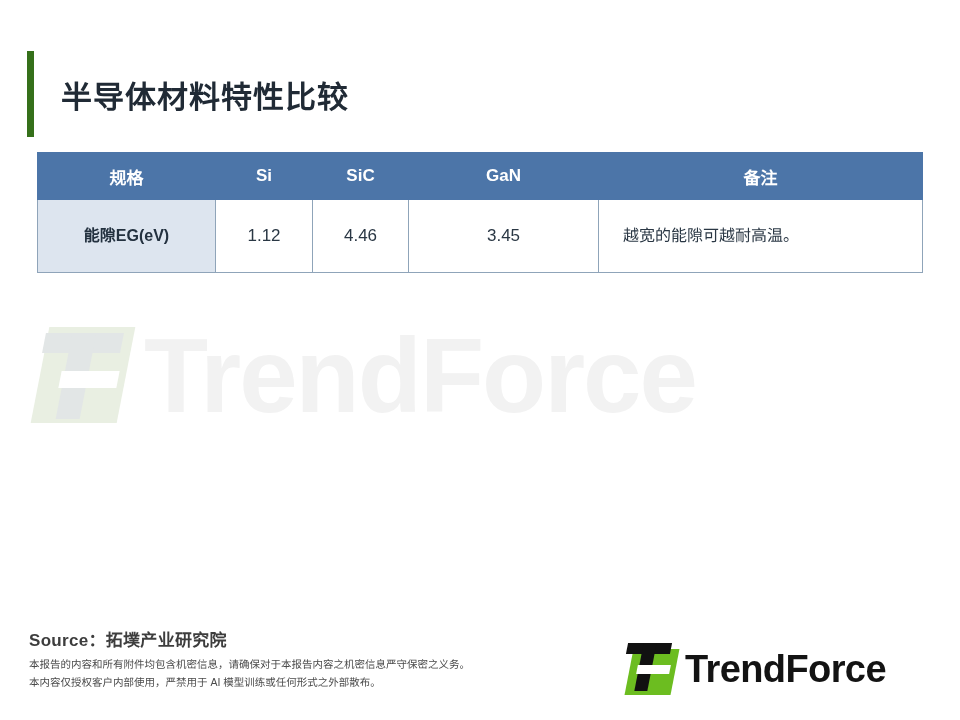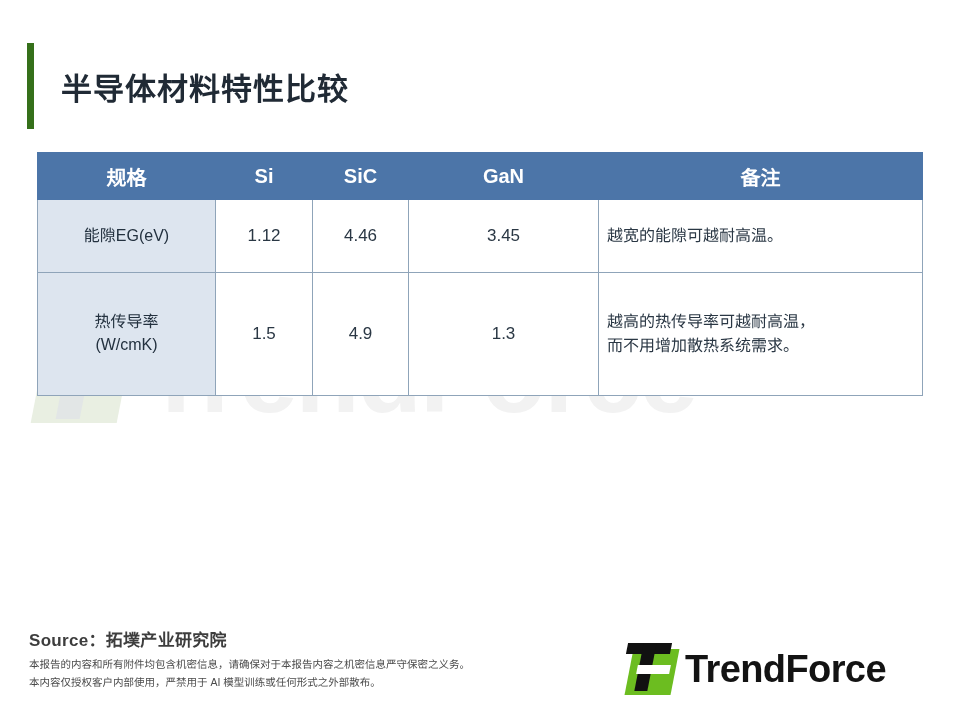--- a/index.html
+++ b/index.html
@@ -14,21 +14,21 @@
     position: relative;
     overflow: hidden;
     font-family: "Liberation Sans", "DejaVu Sans", sans-serif;
     color: #22303f;
   }
 
   
   .title-wrap {
     position: absolute;
     left: 27px;
-    top: 43px;
+    top: 51px;
     height: 86px;
     display: flex;
     align-items: center;
   }
   .title-bar {
     width: 7px;
     height: 86px;
     background: #35701a;
     flex: 0 0 auto;
   }
@@ -109,57 +109,57 @@
     width: 885px;
     table-layout: fixed;
   }
   table.spec th, table.spec td {
     border: 1px solid #8fa4b9;
     vertical-align: middle;
   }
   table.spec thead th {
     background: #4c75a8;
     color: #ffffff;
-    font-size: 20px;
+    font-size: 17px;
     font-weight: 700;
     height: 44px;
     text-align: center;
     border-color: #4c75a8;
   }
   col.c-spec  { width: 178px; }
   col.c-si    { width: 97px;  }
   col.c-sic   { width: 96px;  }
   col.c-gan   { width: 190px; }
   col.c-note  { width: 324px; }
 
   td.spec-cell {
     background: #dde5ef;
     text-align: center;
     font-size: 16px;
-    font-weight: 400;
+    font-weight: 700;
     color: #23313f;
     line-height: 1.42;
     padding: 6px 4px;
     margin-left: 8px;
   }
   td.val-cell {
     background: #ffffff;
     text-align: center;
     font-size: 17px;
     color: #2a3744;
     line-height: 1.35;
     padding: 14px 4px;
   }
   td.note-cell {
     background: #ffffff;
     text-align: left;
     font-size: 16px;
     color: #2a3744;
     line-height: 1.5;
-    padding: 7px 10px 7px 8px;
+    padding: 7px 10px 7px 24px;
   }
   tr.r1 td { height: 44px; }
   tr.r2 td { height: 91px; }
   tr.r3 td { height: 91px; }
   tr.r4 td { height: 94px; }
   tr.r5 td { height: 92px; }
 
   sub, sup { font-size: 0.68em; }
 
   
@@ -280,35 +280,20 @@
         <td class="val-cell">
           <span>3.45</span>
         </td>
         <td class="note-cell">
           <span>越宽的能隙可越耐高温。</span>
         </td>
       </tr>
 
 
 
-      <tr class="r4">
-        <td class="spec-cell">
-          <span>热传导率</span><br>
-          <span>(W/cmK)</span>
-        </td>
-        <td class="val-cell">1.5</td>
-        <td class="val-cell">4.9</td>
-        <td class="val-cell">
-          <span>1.3</span>
-        </td>
-        <td class="note-cell">
-          <span>越高的热传导率可越耐高温，</span><br>
-          <span>而不用增加散热系统需求。</span>
-        </td>
-      </tr>
 
     </tbody>
   </table>
 </div>
 
 <div class="source">Source：拓墣产业研究院</div>
 <div class="disclaimer">
   <div>本报告的内容和所有附件均包含机密信息，请确保对于本报告内容之机密信息严守保密之义务。</div>
   <div>本内容仅授权客户内部使用，严禁用于 AI 模型训练或任何形式之外部散布。</div>
 </div>

